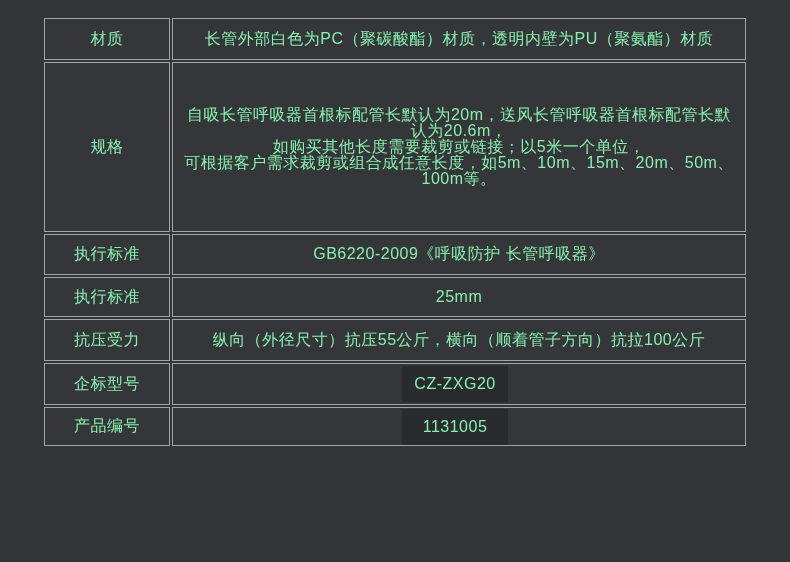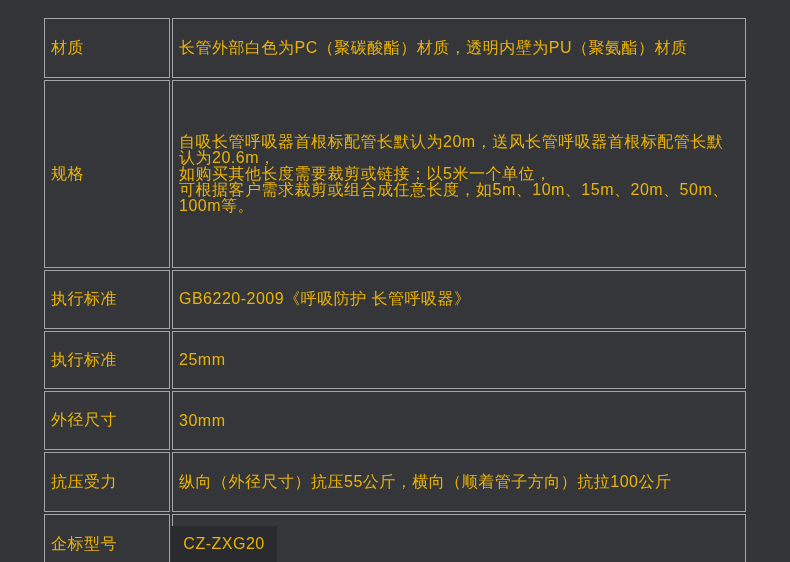--- a/index.html
+++ b/index.html
@@ -19,25 +19,25 @@
       left: 42px;
       top: 16px;
       width: 706px;
       border-collapse: separate;
       border-spacing: 2px;
       table-layout: fixed;
     }
     td {
       border: 1px solid #a4a4a6;
       background: #35363a;
-      color: #eab308;
+      color: #86efac;
       font-size: 16px;
-      text-align: left;
+      text-align: center;
       vertical-align: middle;
-      padding: 9px 6px;
+      padding: 0 6px;
       letter-spacing: 0.5px;
     }
     td.label-cell {
       width: 112px;
     }
     tr.r-material td  { height: 40px; }
     tr.r-spec td      { height: 168px; }
     tr.r-standard td  { height: 39px; margin-top: 17px; }
     tr.r-inner td     { height: 38px; }
     tr.r-outer td     { height: 39px; }
@@ -86,28 +86,30 @@
       </td>
     </tr>
     <tr class="r-standard">
       <td class="label-cell">执行标准</td>
       <td class="value-cell">GB6220-2009《呼吸防护 长管呼吸器》</td>
     </tr>
     <tr class="r-inner">
       <td class="label-cell">执行标准</td>
       <td class="value-cell">25mm</td>
     </tr>
-    <tr class="r-outer">
-      <td class="label-cell">外径尺寸</td>
-      <td class="value-cell">30mm</td>
-    </tr>
     <tr class="r-pressure">
       <td class="label-cell">抗压受力</td>
       <td class="value-cell">纵向（外径尺寸）抗压55公斤，横向（顺着管子方向）抗拉100公斤</td>
     </tr>
     <tr class="r-model">
       <td class="label-cell">企标型号</td>
       <td class="value-cell">
         <span class="patch">CZ-ZXG20</span>
       </td>
     </tr>
+    <tr class="r-number">
+      <td class="label-cell">产品编号</td>
+      <td class="value-cell">
+        <span class="patch">1131005</span>
+      </td>
+    </tr>
   </tbody>
 </table>
 
 </body></html>

